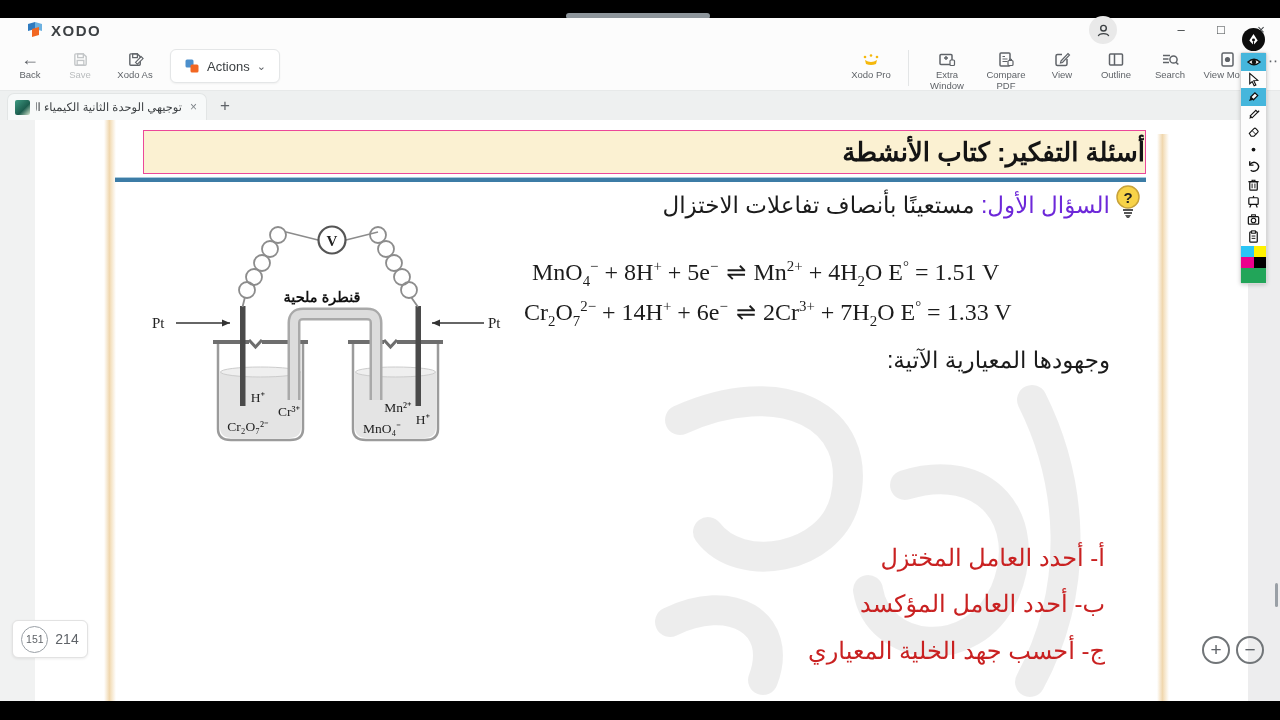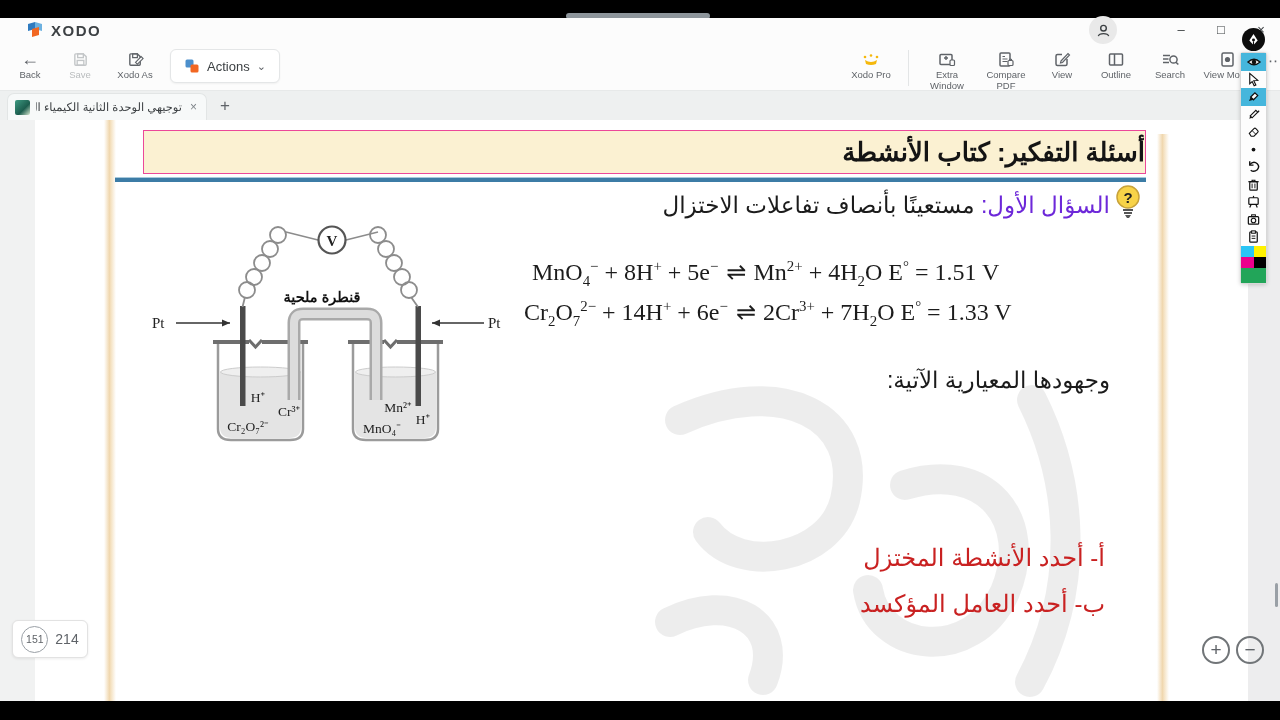--- a/index.html
+++ b/index.html
@@ -53,21 +53,21 @@
   .banner-text { font-size:26px; font-weight:bold; color:#141414; direction:rtl; }
   .rule-blue { position:absolute; left:115px; top:57px; width:1031px; height:5px; background:#3c7ca6; border-top:1px solid #a8c9db; }
 
   .q-line { position:absolute; right:170px; top:72px; direction:rtl; font-size:23px; color:#1b1b1b; white-space:nowrap; z-index:2; }
   .q-label { color:#6d28d9; }
   .eq { position:absolute; font-family:"Liberation Serif", serif; font-size:24px; color:#1c1c1c; white-space:nowrap; z-index:2; }
   .eq sub { font-size:62%; } .eq sup { font-size:62%; }
   .eq .harpoon { padding:0 8px; letter-spacing:-1px; }
   .eq1 { left:532px; top:122px;margin-top:16px; }
   .eq2 { left:524px; top:178px; }
-  .std-line { position:absolute; right:170px; top:227px; direction:rtl; font-size:23px; color:#1b1b1b; z-index:2;margin-top:20px; }
+  .std-line { position:absolute; right:170px; top:227px; direction:rtl; font-size:23px; color:#1b1b1b; z-index:2; }
   .red-instr { position:absolute; right:172px; top:276px; direction:rtl; font-size:24px; color:#c92121; z-index:2; }
   .red-item { position:absolute; direction:rtl; font-size:24px; color:#c92121; white-space:nowrap; z-index:2; }
   .ri-0 { right:175px; top:424px; }
   .ri-1 { right:175px; top:470px; }
   .ri-2 { right:175px; top:517px; }
 
   .watermark { position:absolute; left:600px; top:240px; z-index:1; }
 
   .diagram { position:absolute; left:150px; top:102px; z-index:2; }
   .dg-label { font-family:"Liberation Serif", serif; }
@@ -271,22 +271,23 @@
       <path d="M11,26 L21,26 M12,29 L20,29" stroke="#555" stroke-width="2"></path>
       <path d="M13,31 L19,31 L17,34 L15,34 Z" fill="#555"></path>
     </svg>
 
     <div class="q-line"><span class="q-label">السؤال الأول:</span><span> مستعينًا بأنصاف تفاعلات الاختزال</span></div>
 
     <div class="eq eq1"><span>MnO</span><sub>4</sub><sup>−</sup><span> + 8H</span><sup>+</sup><span> + 5e</span><sup>−</sup><span class="harpoon">⇌</span><span>Mn</span><sup>2+</sup><span> + 4H</span><sub>2</sub><span>O   E</span><sup>°</sup><span> = 1.51 V</span></div>
     <div class="eq eq2"><span>Cr</span><sub>2</sub><span>O</span><sub>7</sub><sup>2−</sup><span> + 14H</span><sup>+</sup><span> + 6e</span><sup>−</sup><span class="harpoon">⇌</span><span>2Cr</span><sup>3+</sup><span> + 7H</span><sub>2</sub><span>O  E</span><sup>°</sup><span> = 1.33 V</span></div>
 
     <div class="std-line">وجهودها المعيارية الآتية:</div>
-    <div class="red-item ri-0">أ-  أحدد الأنشطة المختزل</div>
+    <div class="red-item ri-0">أ-  أحدد العامل المختزل</div>
     <div class="red-item ri-1">ب-  أحدد العامل المؤكسد</div>
+    <div class="red-item ri-2">ج- أحسب جهد الخلية المعياري</div>
 
     <svg class="diagram" width="356" height="234" viewBox="0 0 356 234">
 
       <g>
         <path d="M70,150 L70,205 Q70,216 82,216 L139,216 Q151,216 151,205 L151,150 Z" fill="#e4e4e4"></path>
         <ellipse cx="110.5" cy="150" rx="40" ry="5" fill="#efefef" stroke="#cccccc" stroke-width="1"></ellipse>
         <path d="M68,121 L68,207 Q68,218 81,218 L140,218 Q153,218 153,207 L153,121" fill="none" stroke="#9b9b9b" stroke-width="2.5"></path>
         <path d="M63,120 L99,120 M112,120 L158,120" stroke="#6e6e6e" stroke-width="4"></path>
         <path d="M99,118 L105.5,125 L112,118" fill="none" stroke="#6e6e6e" stroke-width="3"></path>
       </g>

